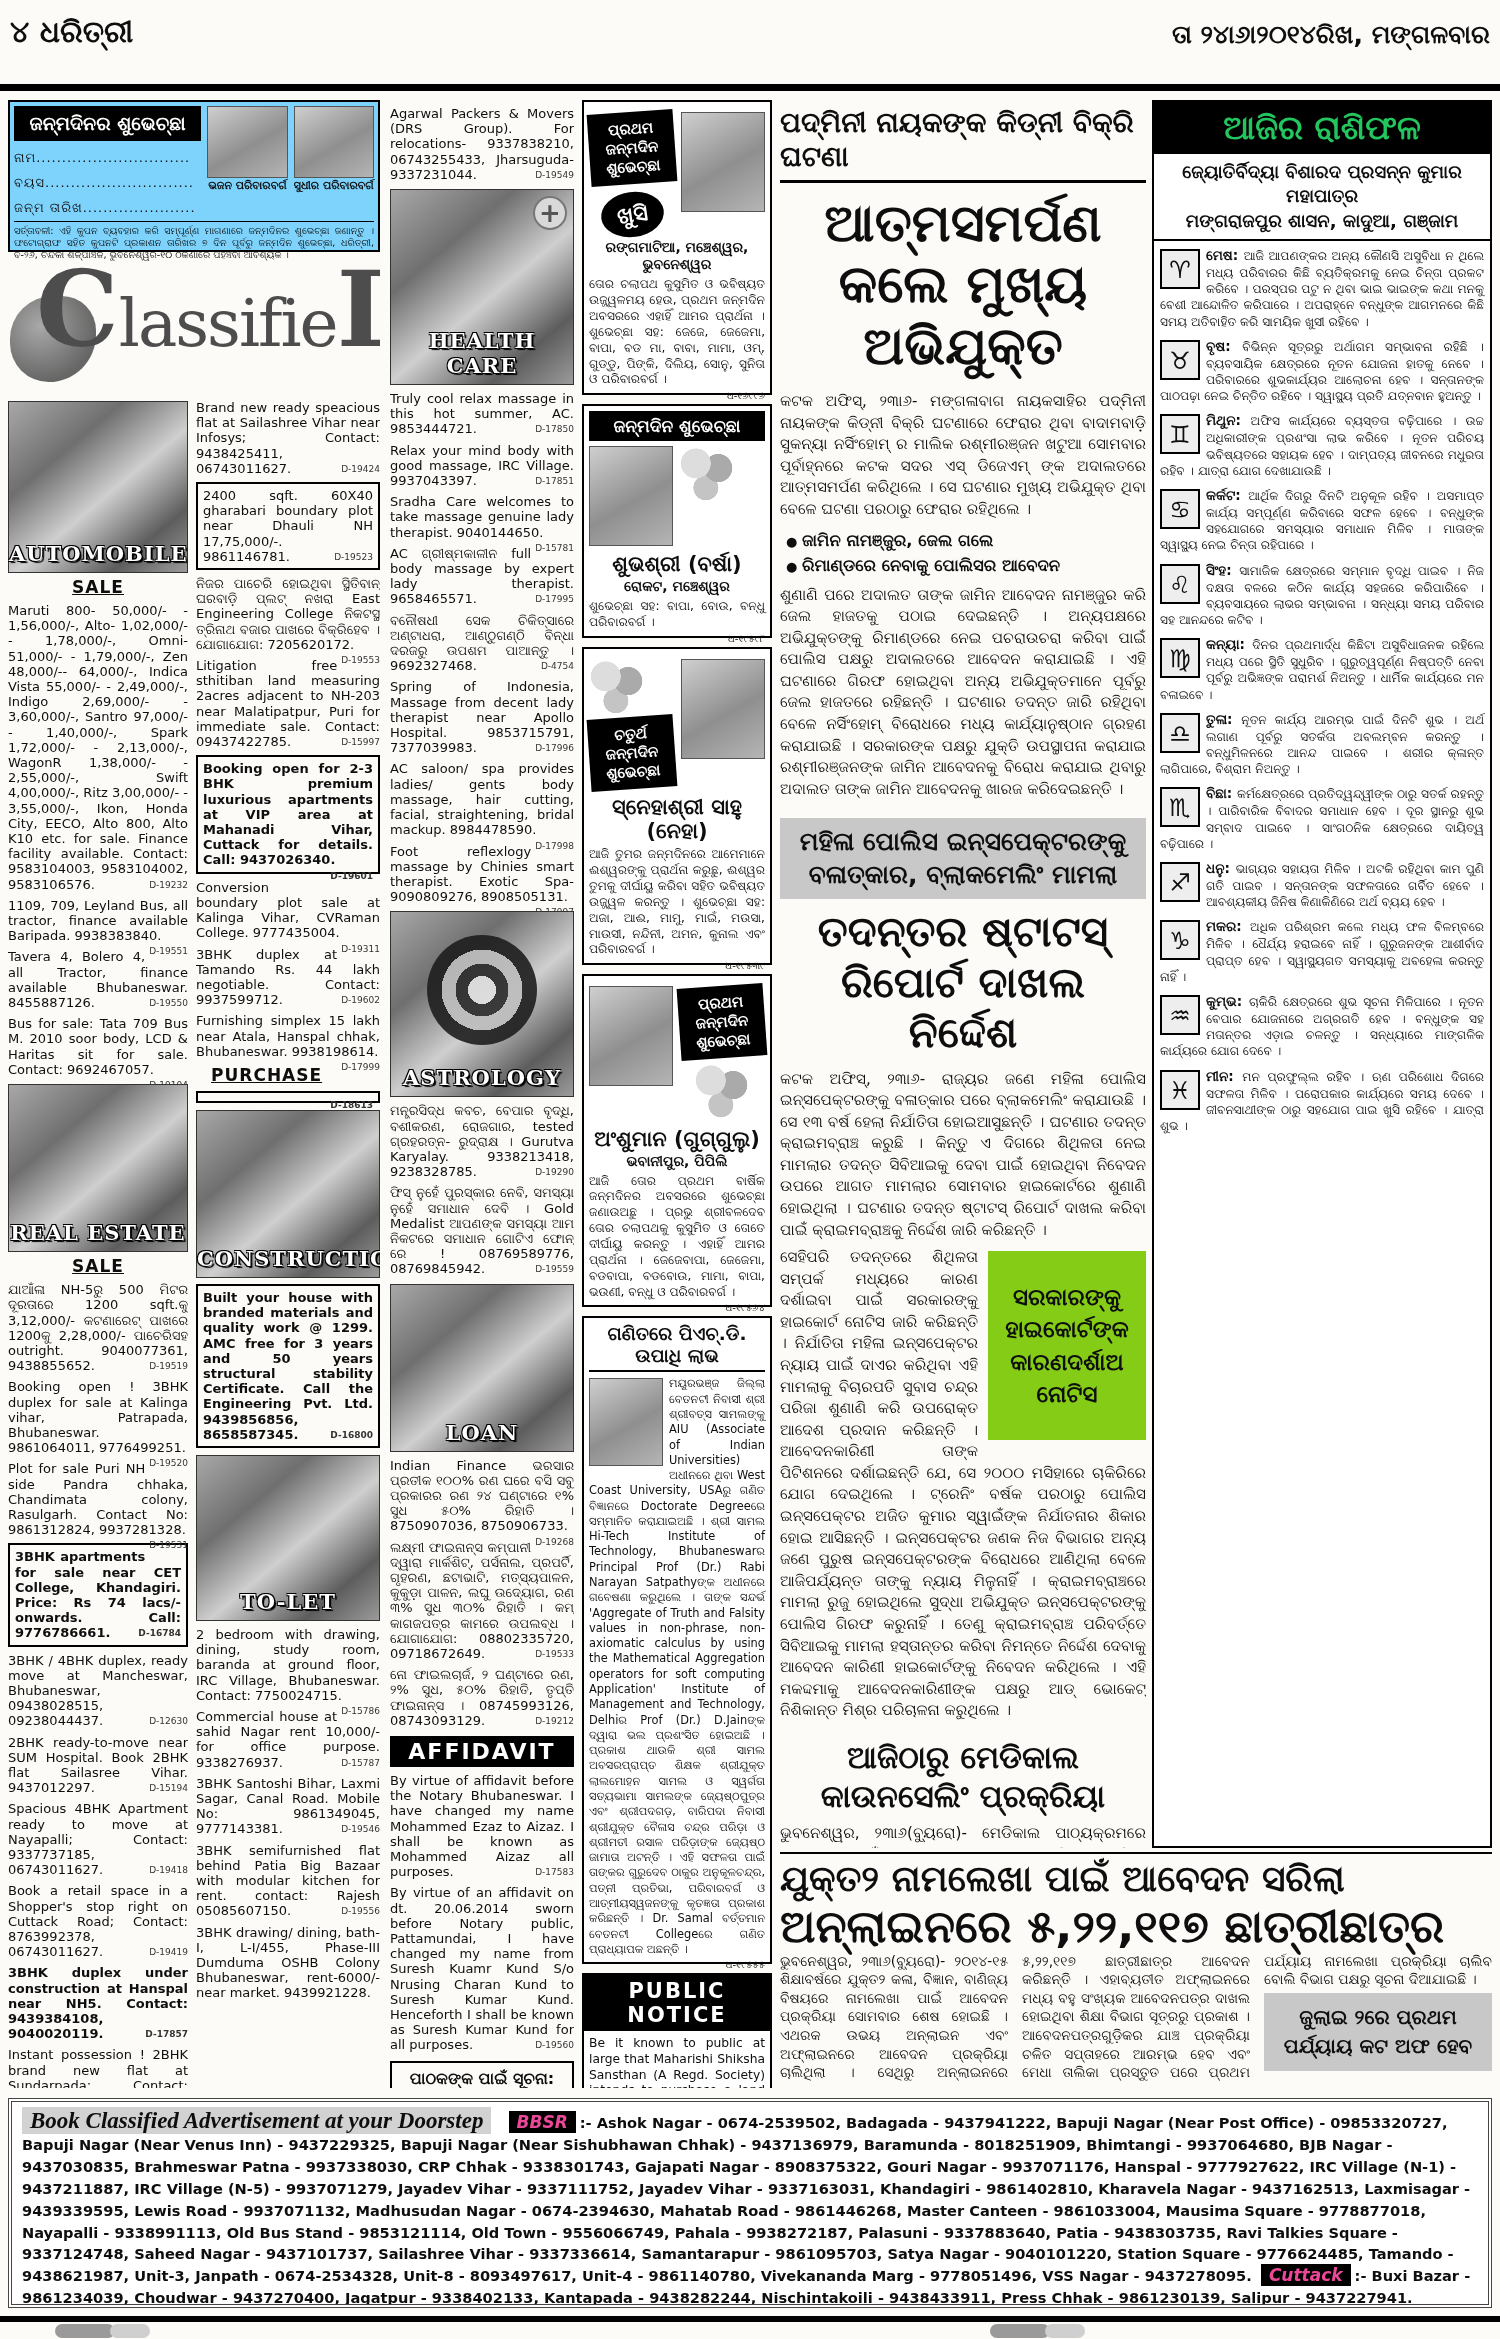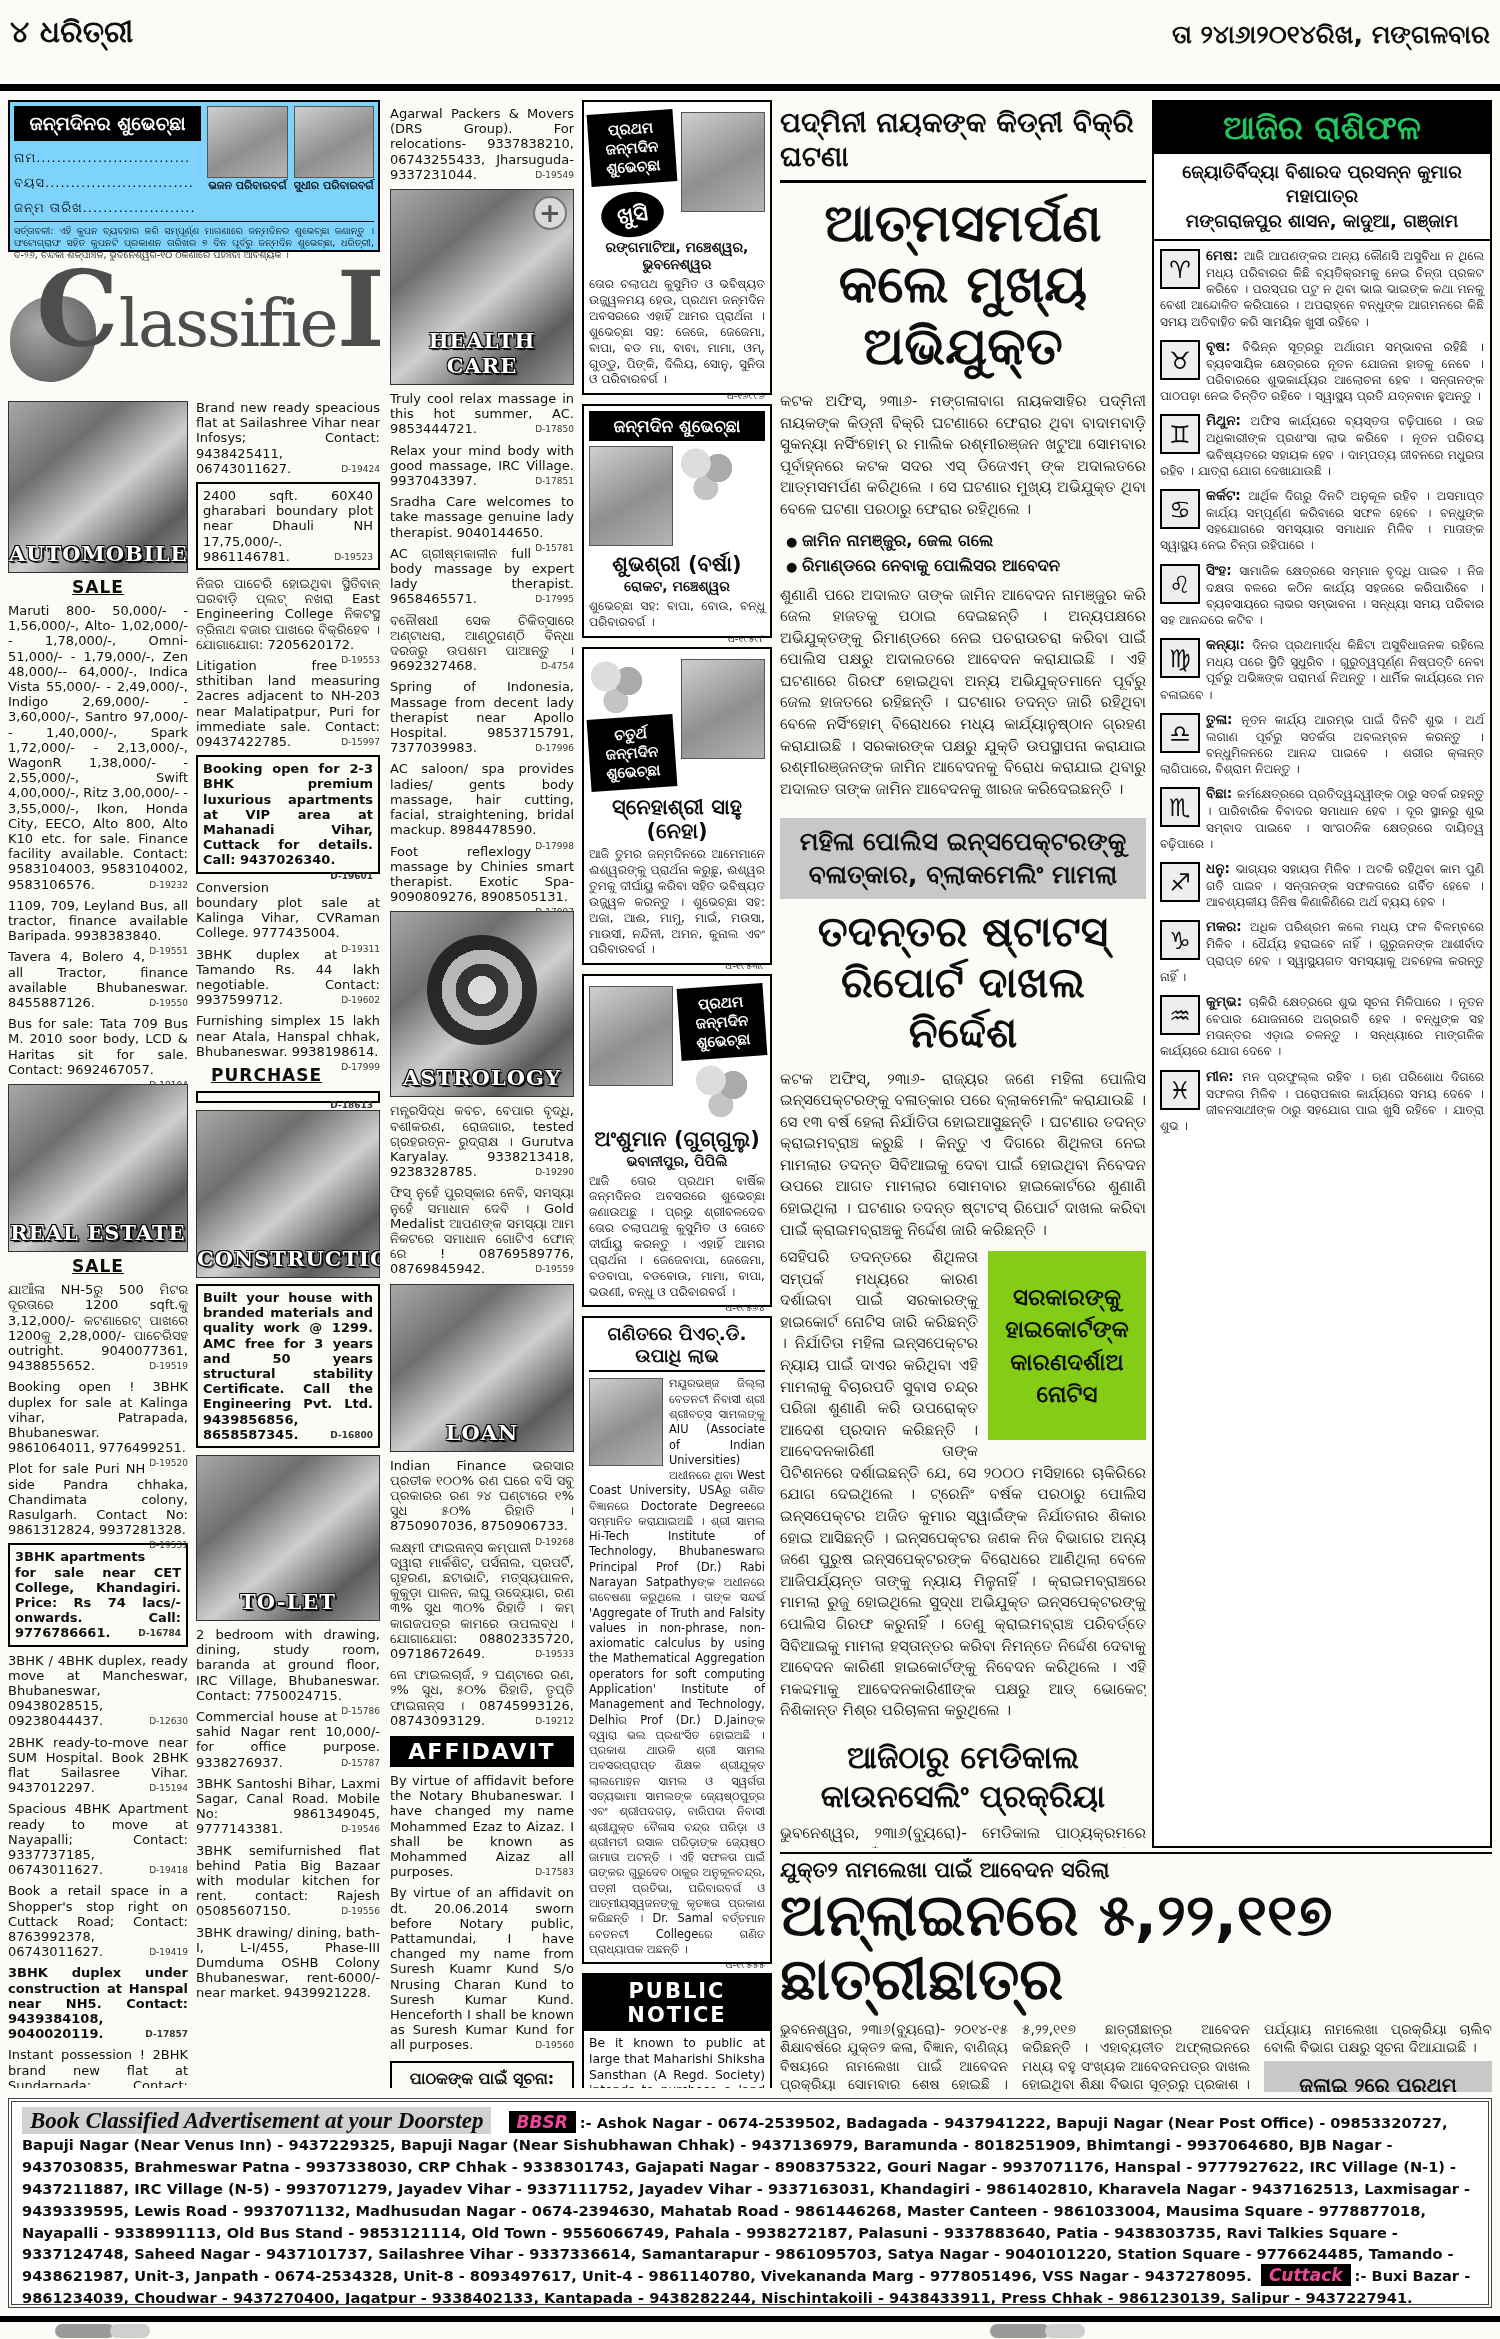--- a/index.html
+++ b/index.html
@@ -94,22 +94,22 @@
   .bullets { margin:10px 0 10px 6px; }
   .bullet { font-size:16.5px; font-weight:bold; margin:6px 0; }
   .bullet:before { content:"● "; font-size:13px; }
   .strap { background:#c8c8c8; font-size:25px; font-weight:bold; text-align:center; line-height:1.3; padding:8px 4px; margin:18px 0 8px 0; }
   .headline-l { font-size:42px; font-weight:bold; line-height:1.2; text-align:center; margin:6px 0 10px 0; }
   .inset { float:right; width:158px; background:#84cc16; font-size:23px; font-weight:bold; text-align:center; line-height:1.4; padding:30px 8px; margin:4px 0 6px 10px; }
   .headline-m { font-size:31px; font-weight:bold; text-align:center; line-height:1.25; margin:16px 0 8px 0; }
 
   
   #story4 { position:absolute; left:780px; top:1852px; width:712px; height:240px; overflow:hidden; border-top:2px solid #000; padding-top:4px; }
-  .kicker4 { font-size:21px; font-weight:bold; margin-bottom:2px; }
-  .headline-xxl { font-size:58px; font-weight:bold; line-height:1.1; margin:2px 0 8px 0; }
+  .kicker4 { font-size:36px; font-weight:bold; margin-bottom:2px; }
+  .headline-xxl { font-size:45px; font-weight:bold; line-height:1.1; margin:2px 0 0 0; }
   .s4body { font-size:13.8px; line-height:1.35; text-align:justify; column-count:3; column-gap:14px; }
   .inset4 { background:#c8c8c8; font-size:20px; font-weight:bold; text-align:center; line-height:1.45; padding:10px 6px; margin:4px 0; break-inside:avoid; }
 
   
   #horo { position:absolute; left:1152px; top:100px; width:340px; height:1748px; overflow:hidden; border:2px solid #000; background:#fff; }
   .horo-title { background:#000; color:#22c55e; font-weight:bold; font-size:33px; text-align:center; padding:6px 0; }
   .horo-astrologer { font-weight:bold; font-size:18px; text-align:center; line-height:1.35; padding:6px 4px; border-bottom:2px solid #000; }
   .sign { font-size:12.2px; line-height:1.33; text-align:justify; padding:6px 6px 2px 6px; }
   .sign b { font-size:13.5px; }
   .zod { float:left; width:40px; height:40px; border:2px solid #000; margin:2px 6px 2px 0; font-size:24px; text-align:center; line-height:38px; background:#eee; }

